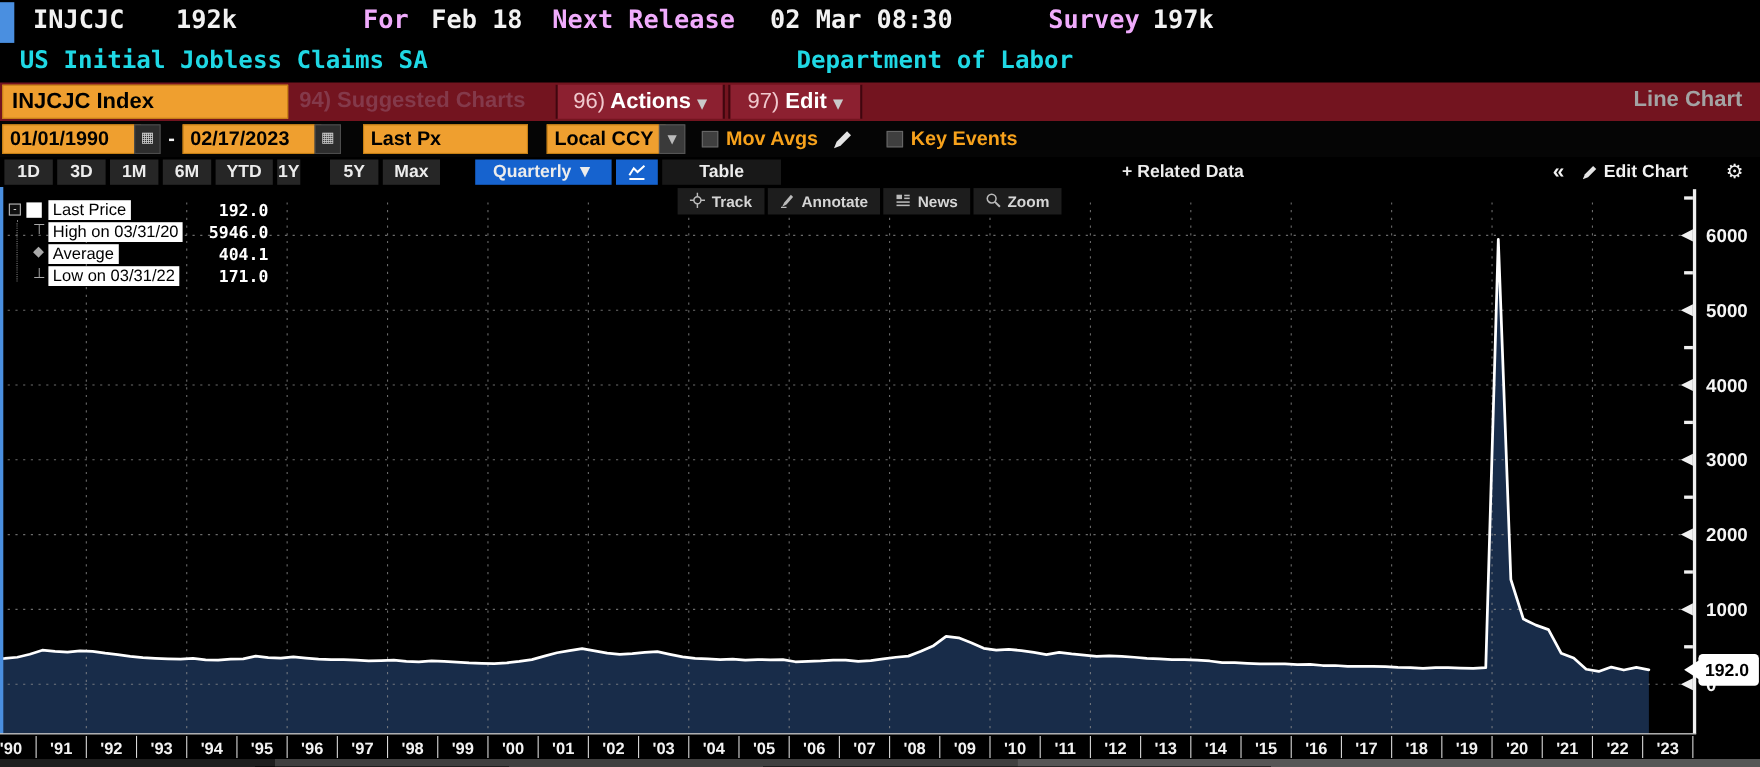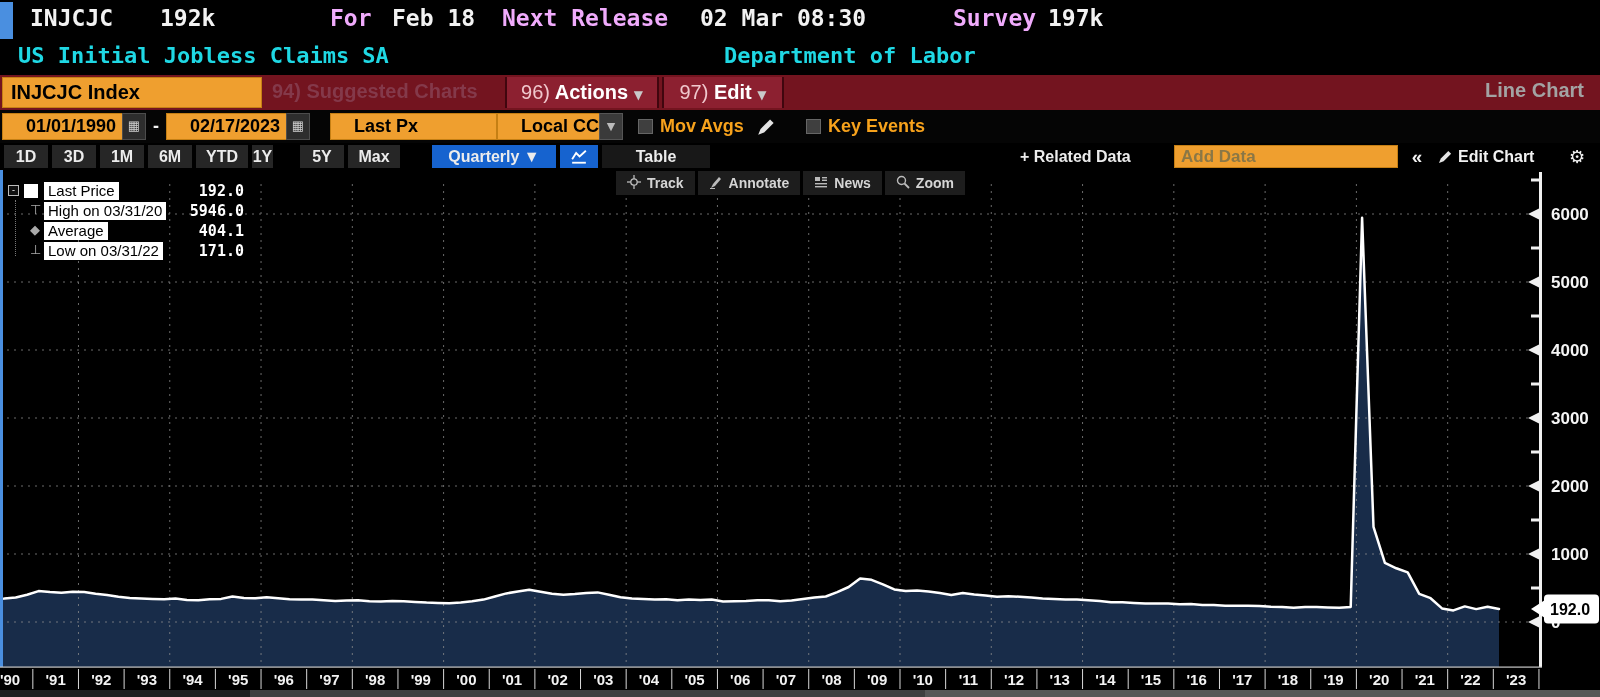--- a/index.html
+++ b/index.html
@@ -22,21 +22,21 @@
   #cmd-field{left:2px;top:2px;width:250px;height:29px;font-size:20px;line-height:29px;padding-left:8px;}
   #suggested{left:272px;top:5px;font-size:20px;font-weight:bold;color:#84394a;}
   .redbtn{background:#8c2030;border-left:2px solid #40060e;border-right:2px solid #40060e;
           height:31px;top:2px;color:#fff;font-weight:bold;font-size:20px;line-height:31px;text-align:center;}
   .rednum{color:#f0c8cd;font-weight:normal;}
   .caret{color:#c9c9c9;font-size:12px;font-family:"DejaVu Sans",sans-serif;}
   #view-label{right:16px;top:4px;font-size:20px;font-weight:bold;color:#a3a3a3;}
 
   
   #controls{top:110px;left:0;width:1600px;height:33px;background:#050505;}
-  .ctl-field{position:absolute;top:3px;height:25px;font-size:18px;line-height:25px;padding-left:23px;}
+  .ctl-field{position:absolute;top:3px;height:25px;font-size:18px;line-height:25px;padding-left:6px;}
   .cal-btn{position:absolute;top:3px;width:24px;height:27px;background:#2d2d2d;border:1px solid #4c4c4c;
            box-sizing:border-box;color:#cfcfcf;font-size:13px;text-align:center;line-height:24px;
            font-family:"DejaVu Sans",sans-serif;}
   .chk{position:absolute;top:9px;width:15px;height:15px;background:#3f3f3f;border:1px solid #666;box-sizing:border-box;}
   .ctl-lbl{position:absolute;top:6px;font-size:18px;font-weight:bold;color:#f7a21c;}
   .drop-btn{position:absolute;top:3px;width:24px;height:27px;background:#3a3a3a;border:1px solid #555;
             box-sizing:border-box;color:#bbb;font-size:11px;text-align:center;line-height:25px;
             font-family:"DejaVu Sans",sans-serif;}
 
   
@@ -144,21 +144,20 @@
       </div>
     <div class="tab blue" style="left:432px;width:124px;">Quarterly ▼</div>
     <div class="icon-btn" style="left:560px;width:38px;">
       <svg width="22" height="16" viewBox="0 0 16 14">
         <polyline points="2,9 5.5,3.5 8.5,6.5 14,1.5" fill="none" stroke="#fff" stroke-width="1.6"></polyline>
         <line x1="2" y1="12" x2="14" y2="12" stroke="#fff" stroke-width="1.6"></line>
       </svg>
     </div>
     <div class="tab" style="left:602px;width:108px;background:#181818;">Table</div>
     <div class="abs" id="related">+ Related Data</div>
-    <div class="abs" id="add-data">Add Data</div>
     <div class="tool-right" style="left:1403px;width:28px;justify-content:center;font-size:19px;">«</div>
     <div class="tool-right" style="left:1438px;">
       <svg width="15" height="15" viewBox="0 0 16 16">
         <path d="M1 15 L3 10 L11 2 L14 5 L6 13 Z" fill="#e4e4e4"></path>
         </svg>
       <span>Edit Chart</span>
     </div>
     <div class="tool-right" style="left:1562px;width:30px;justify-content:center;font-family:'DejaVu Sans',sans-serif;font-size:18px;">⚙</div>
   </div>
 

